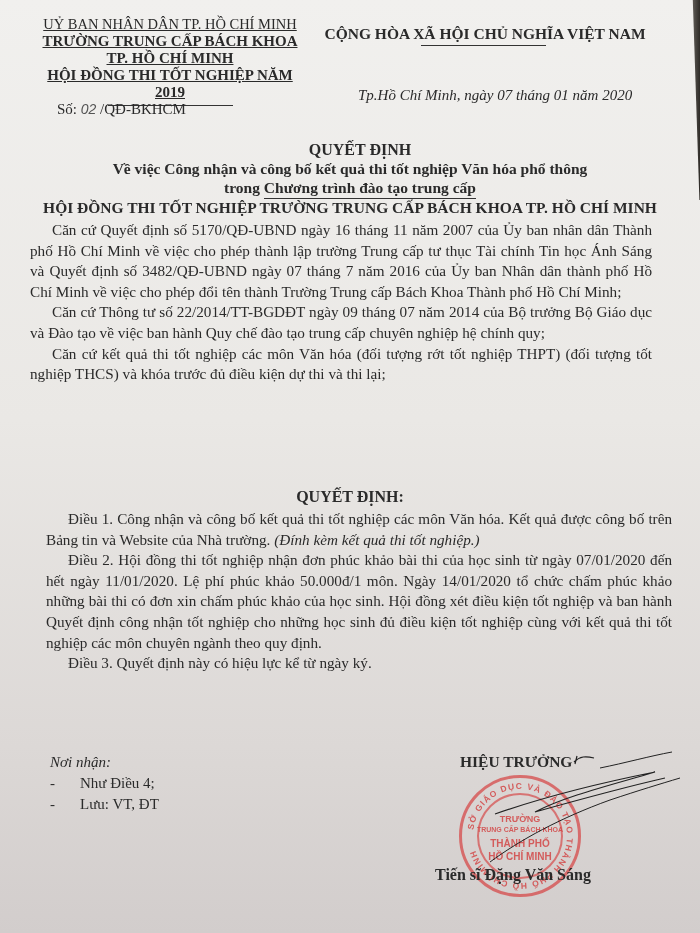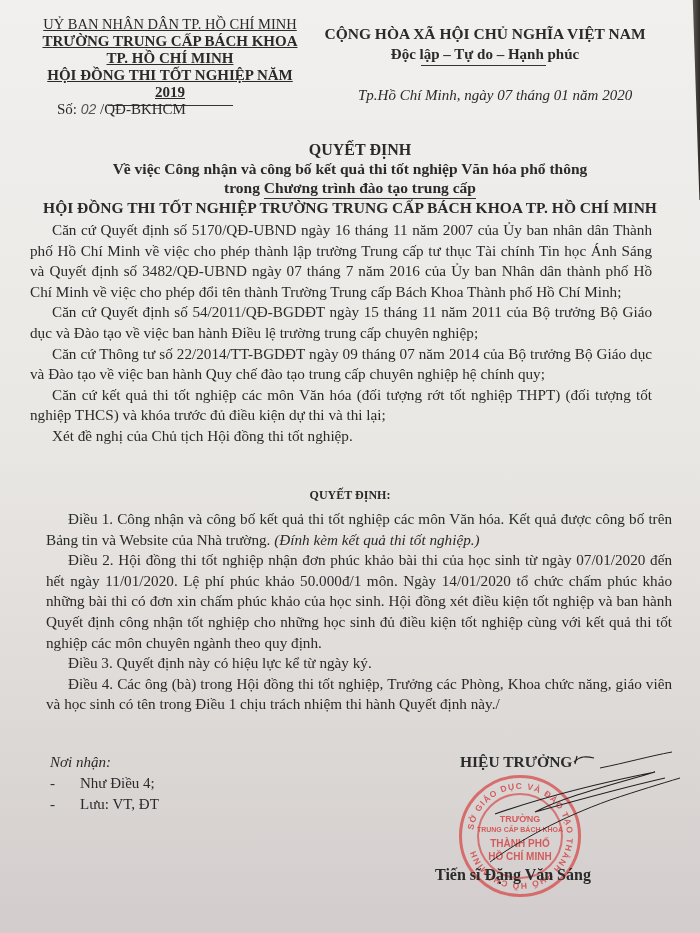--- a/index.html
+++ b/index.html
@@ -22,21 +22,21 @@
   .hdr-right .l2{font-size:15px;font-weight:bold;}
   .hdr-right .rule{width:125px;height:1px;background:#333;margin:1px auto 0;position:relative;left:-2px;}
   .dateline{left:358px;top:87px;font-size:15px;font-style:italic;}
   .title{left:0;width:700px;top:140px;line-height:19px;}
   .title .t1{font-size:16px;font-weight:bold;padding-left:20px;}
   .title .t2,.title .t3{font-size:15.5px;font-weight:bold;}
   .title .t3 u{text-decoration:none;border-bottom:1px solid #333;padding-bottom:2px;}
   .council{left:0;width:700px;top:199px;font-size:15.5px;font-weight:bold;text-align:center;}
   .body{left:30px;width:622px;top:220px;font-size:15.2px;line-height:20.6px;}
   .body p{margin:0;text-indent:22px;text-align:justify;}
-  .qd2{left:0;width:700px;top:488px;font-size:12px;font-weight:bold;text-align:center;}
+  .qd2{left:0;width:700px;top:488px;font-size:16px;font-weight:bold;text-align:center;}
   .arts{left:46px;width:626px;top:509px;font-size:15.2px;line-height:20.6px;}
   .arts p{margin:0;text-indent:22px;text-align:justify;}
   .arts b{font-weight:normal;}
   .arts i{font-style:italic;}
   .recv{left:50px;top:752px;font-size:15px;line-height:21px;}
   .recv .head{font-style:italic;}
   .recv .item{display:flex;}
   .recv .dash{width:30px;}
   .signblock{left:440px;top:752px;width:220px;}
   .signtitle{position:absolute;left:20px;top:1px;font-size:15.5px;font-weight:bold;}
@@ -61,49 +61,45 @@
   <div class="l4">HỘI ĐỒNG THI TỐT NGHIỆP NĂM 2019</div>
   <div class="rule"></div>
 </div>
 
 <div class="abs so">
   <span>Số: </span><span class="num">02</span><span> /QĐ-BKHCM</span>
 </div>
 
 <div class="abs hdr-right">
   <div class="l1">CỘNG HÒA XÃ HỘI CHỦ NGHĨA VIỆT NAM</div>
-  <div class="l2">Độc lập – Tự do – Hạnh phúc</div>
   <div class="rule"></div>
 </div>
 
 <div class="abs dateline">Tp.Hồ Chí Minh, ngày 07 tháng 01 năm 2020</div>
 
 <div class="abs title center">
   <div class="t1">QUYẾT ĐỊNH</div>
   <div class="t2">Về việc Công nhận và công bố kết quả thi tốt nghiệp Văn hóa phổ thông</div>
   <div class="t3"><span>trong </span><u>Chương trình đào tạo trung cấp</u></div>
 </div>
 
 <div class="abs council">HỘI ĐỒNG THI TỐT NGHIỆP TRƯỜNG TRUNG CẤP BÁCH KHOA TP. HỒ CHÍ MINH</div>
 
 <div class="abs body">
   <p>Căn cứ Quyết định số 5170/QĐ-UBND ngày 16 tháng 11 năm 2007 của Ủy ban nhân dân Thành phố Hồ Chí Minh về việc cho phép thành lập trường Trung cấp tư thục Tài chính Tin học Ánh Sáng và Quyết định số 3482/QĐ-UBND ngày 07 tháng 7 năm 2016 của Ủy ban Nhân dân thành phố Hồ Chí Minh về việc cho phép đổi tên thành Trường Trung cấp Bách Khoa Thành phố Hồ Chí Minh;</p>
-  <p>Căn cứ Quyết định số 54/2011/QĐ-BGDĐT ngày 15 tháng 11 năm 2011 của Bộ trưởng Bộ Giáo dục và Đào tạo về việc ban hành Điều lệ trường trung cấp chuyên nghiệp;</p>
   <p>Căn cứ Thông tư số 22/2014/TT-BGDĐT ngày 09 tháng 07 năm 2014 của Bộ trưởng Bộ Giáo dục và Đào tạo về việc ban hành Quy chế đào tạo trung cấp chuyên nghiệp hệ chính quy;</p>
   <p>Căn cứ kết quả thi tốt nghiệp các môn Văn hóa (đối tượng rớt tốt nghiệp THPT) (đối tượng tốt nghiệp THCS) và khóa trước đủ điều kiện dự thi và thi lại;</p>
-  <p>Xét đề nghị của Chủ tịch Hội đồng thi tốt nghiệp.</p>
 </div>
 
 <div class="abs qd2">QUYẾT ĐỊNH:</div>
 
 <div class="abs arts">
   <p><b>Điều 1.</b><span> Công nhận và công bố kết quả thi tốt nghiệp các môn Văn hóa. Kết quả được công bố trên Bảng tin và Website của Nhà trường. </span><i>(Đính kèm kết quả thi tốt nghiệp.)</i></p>
   <p><b>Điều 2.</b><span> Hội đồng thi tốt nghiệp nhận đơn phúc khảo bài thi của học sinh từ ngày </span><b>07/01/2020 đến hết ngày 11/01/2020. Lệ phí phúc khảo 50.000đ/1 môn</b><span>. Ngày </span><b>14/01/2020</b><span> tổ chức chấm phúc khảo những bài thi có đơn xin chấm phúc khảo của học sinh. Hội đồng xét điều kiện tốt nghiệp và ban hành Quyết định công nhận tốt nghiệp cho những học sinh đủ điều kiện tốt nghiệp cùng với kết quả thi tốt nghiệp các môn chuyên ngành theo quy định.</span></p>
   <p><b>Điều 3.</b><span> Quyết định này có hiệu lực kể từ ngày ký.</span></p>
-  <p><b>Điều 4.</b><span> Các ông (bà) trong Hội đồng thi tốt nghiệp, Trưởng các Phòng, Khoa chức năng, giáo viên và học sinh có tên trong Điều 1 chịu trách nhiệm thi hành Quyết định này./</span></p>
 </div>
 
 <div class="abs recv">
   <div class="head">Nơi nhận:</div>
   <div class="item">
       <span class="dash">-</span>
       <span>Như Điều 4;</span>
     </div>
   <div class="item">
       <span class="dash">-</span>

